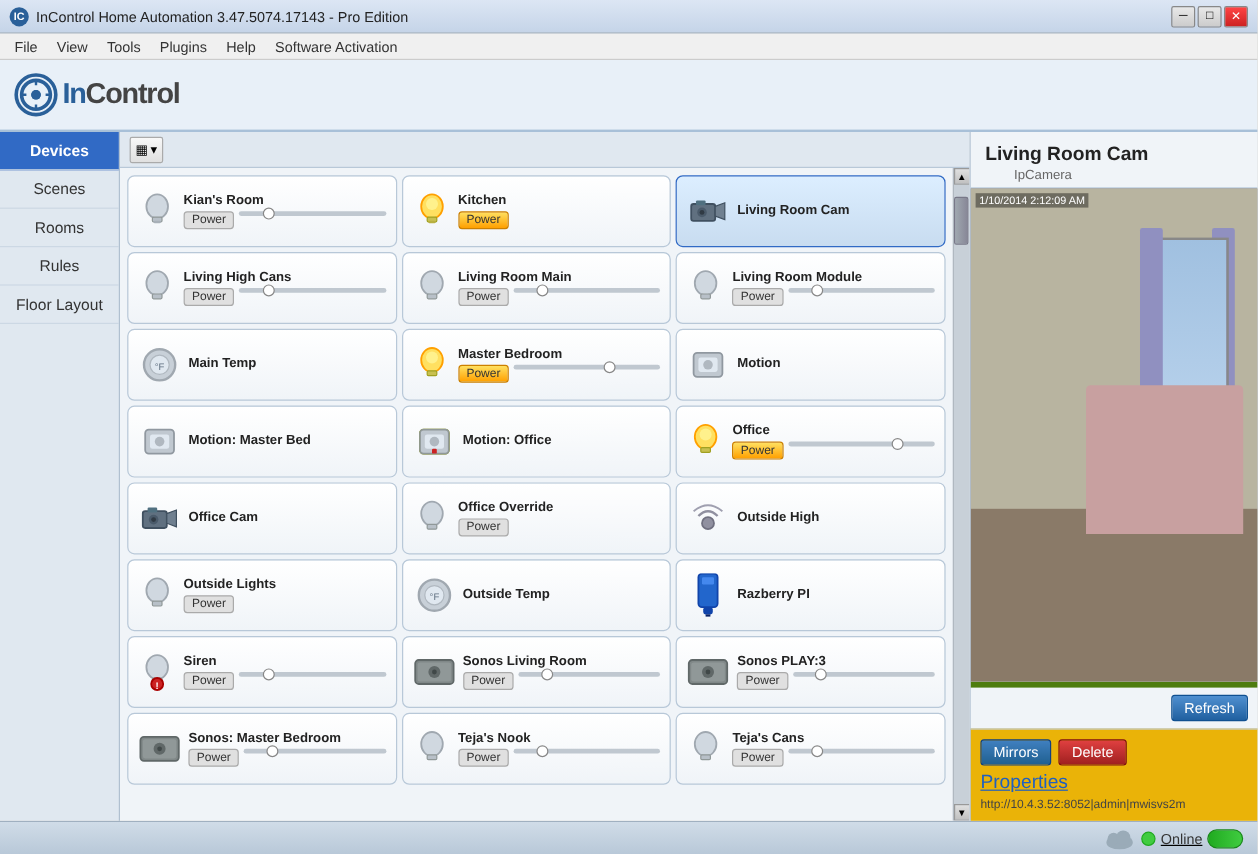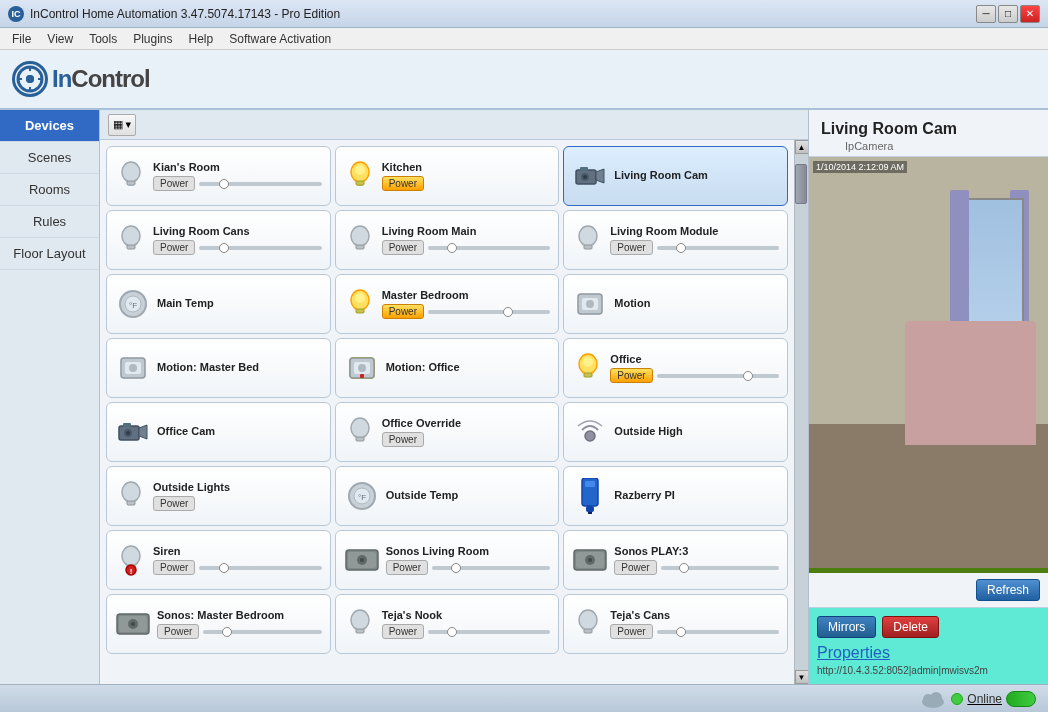--- a/index.html
+++ b/index.html
@@ -149,21 +149,21 @@
     .device-card.selected { border-color: #316ac5; background: linear-gradient(to bottom, #dceeff, #c8dcf0); }
     
     .device-icon {
       width: 36px; height: 36px;
       flex-shrink: 0;
       display: flex; align-items: center; justify-content: center;
     }
     
     .device-info { flex: 1; min-width: 0; }
     .device-name { font-size: 11px; font-weight: bold; color: #222; margin-bottom: 3px; }
-    .device-controls { display: flex; align-items: center; gap: 4px; }
+    .device-controls { display: flex; gap: 4px; }
     
     .power-btn {
       padding: 1px 6px;
       background: #e0e0e0;
       border: 1px solid #aaa;
       border-radius: 3px;
       font-size: 10px;
       cursor: pointer;
       color: #333;
     }
@@ -232,21 +232,21 @@
     }
     .room-wall { position: absolute; top: 0; left: 0; right: 0; bottom: 0; background: #b8b4a0; }
     .room-floor { position: absolute; bottom: 0; left: 0; right: 0; height: 35%; background: #8a7a68; }
     .room-couch { position: absolute; bottom: 30%; right: 5%; width: 55%; height: 30%; background: #c8a0a0; border-radius: 4px 4px 0 0; }
     .room-window { position: absolute; top: 10%; right: 10%; width: 25%; height: 50%; background: linear-gradient(to bottom, #a0c0e0, #c0d8f0); border: 2px solid #888; }
     .room-curtain-l { position: absolute; top: 8%; right: 8%; width: 8%; height: 55%; background: #9090c0; border-radius: 2px; }
     .room-curtain-r { position: absolute; top: 8%; right: 33%; width: 8%; height: 55%; background: #9090c0; border-radius: 2px; }
     
     .right-panel-bottom {
       padding: 8px;
-      background: #5eead4;
+      background: #eab308;
       border-top: 1px solid #c0d0e0;
     }
     .right-panel-actions { display: flex; gap: 6px; margin-bottom: 6px; }
     .action-btn {
       padding: 3px 10px;
       border: 1px solid #aaa;
       border-radius: 3px;
       cursor: pointer;
       font-size: 12px;
     }
@@ -434,21 +434,21 @@
         </div>
 
         <div class="device-card">
           <div class="device-icon bulb-icon">
             <svg width="30" height="32" viewBox="0 0 30 32">
                 <ellipse cx="15" cy="12" rx="9" ry="10" fill="#d0d8e0" stroke="#a0a8b0" stroke-width="1.5"></ellipse>
                 <rect x="11" y="21" width="8" height="4" rx="1" fill="#b8c0c8" stroke="#909898"></rect>
               </svg>
           </div>
           <div class="device-info">
-            <div class="device-name">Living Room Cans</div>
+            <div class="device-name">Living High Cans</div>
             <div class="device-controls">
               <button class="power-btn">Power</button>
               <div class="slider">
                 <div class="slider-thumb" style="left:20%"></div>
               </div>
             </div>
           </div>
         </div>
 
         <div class="device-card">

